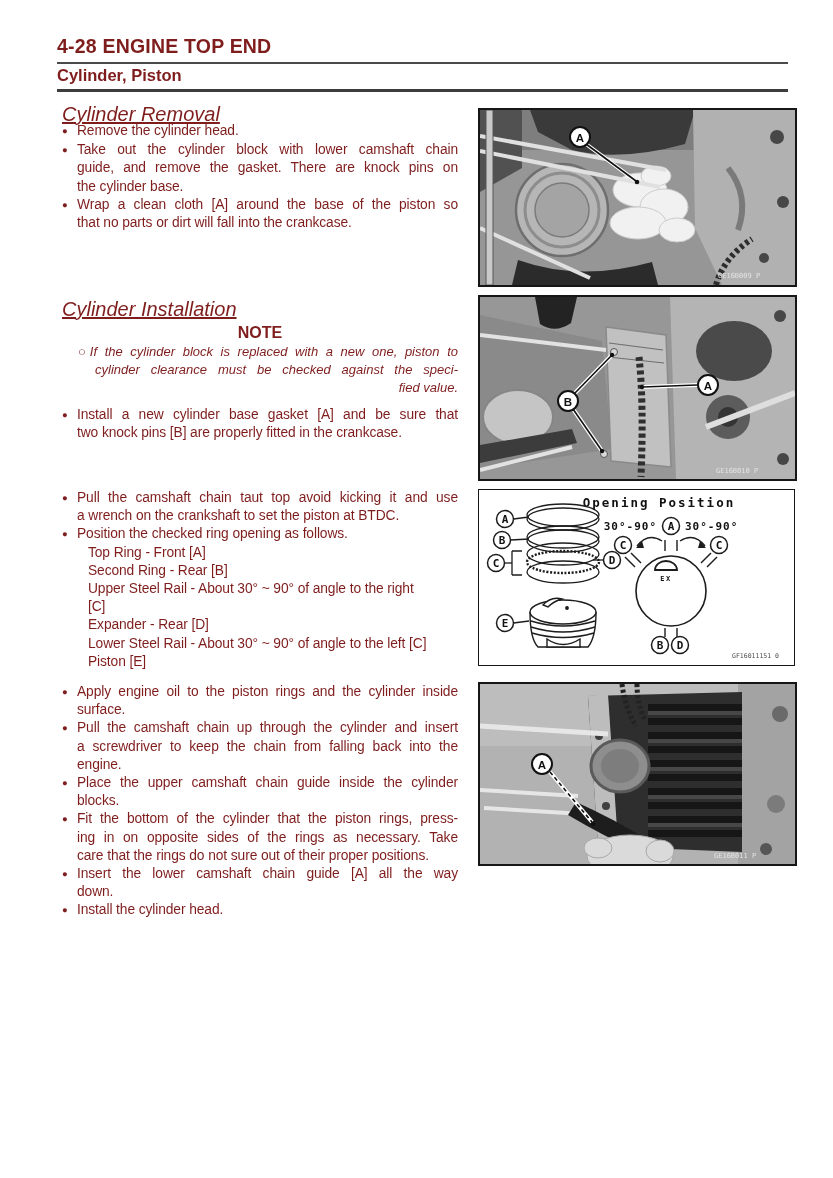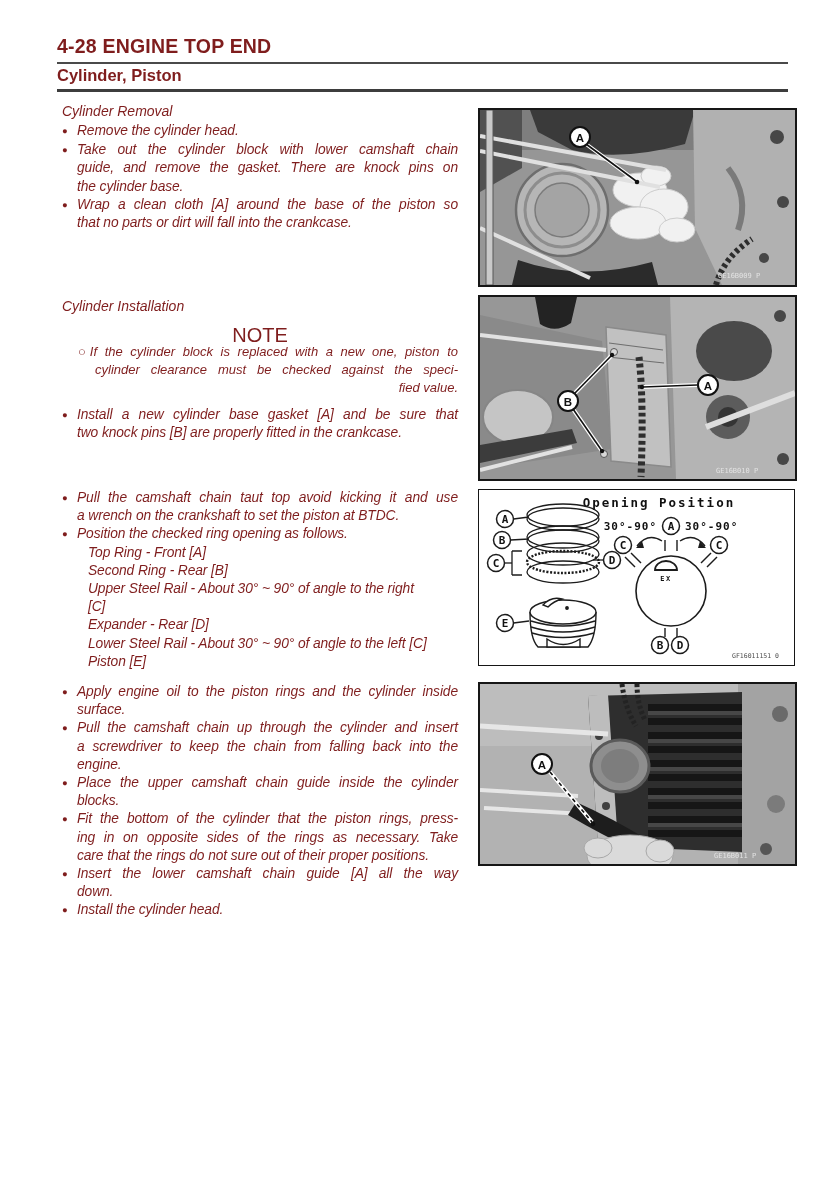--- a/index.html
+++ b/index.html
@@ -7,28 +7,28 @@
     position:relative;width:833px;height:1178px;background:#ffffff;
     font-family:"Liberation Sans",sans-serif;color:#7f1d1d;overflow:hidden;
     margin:0 auto;
   }
   .abs{position:absolute;}
   .h1{left:57px;top:35px;font-size:19.5px;font-weight:bold;letter-spacing:.2px;}
   .rule{left:57px;width:731px;background:#4a4a4a;}
   .rule1{top:62px;height:2px;}
   .rule2{top:89px;height:3px;background:#3d3d3d;}
   .h2{left:57px;top:66px;font-size:16.5px;font-weight:bold;text-align:right;}
-  .ital-h{left:62px;font-size:14px;font-style:italic;}
+  .ital-h{left:62px;font-size:20px;font-style:italic;text-decoration:underline;}
   .tblock{left:62px;width:396px;font-size:13.8px;line-height:18.2px;letter-spacing:-0.1px;}
-  .note-label{left:62px;top:324px;width:396px;text-align:center;font-weight:normal;font-size:20px;}
+  .note-label{left:62px;top:324px;width:396px;text-align:center;font-weight:bold;font-size:16px;}
   .note-body{left:78px;top:343px;width:380px;font-style:italic;font-size:13px;line-height:18.2px;}
   .note-body .tline.hang{padding-left:17px;text-align:right;}
   .tline{min-height:18.2px;}
   .jl{text-align:justify;text-align-last:justify;}
-  .bullet{display:flex;font-style:italic;}
+  .bullet{display:flex;}
   .dot{width:15px;flex:0 0 15px;}
   .dot::before{content:"●";font-size:9.5px;position:relative;top:-1px;}
   .btext{flex:1;min-width:0;}
   .sline{padding-left:11px;}
   .fig{border:2px solid #161616;background:#9a9a9a;}
   .fig svg{display:block;}
   .figd{border:1.6px solid #161616;background:#ffffff;text-align:center;}
   .lbl{font:bold 11.5px "Liberation Sans",sans-serif;fill:#111;text-anchor:middle;}
   .lblm{font:bold 11px "DejaVu Sans Mono",monospace;fill:#111;text-anchor:middle;}
   .code{font:7px "DejaVu Sans Mono",monospace;fill:#e3e3e3;}

